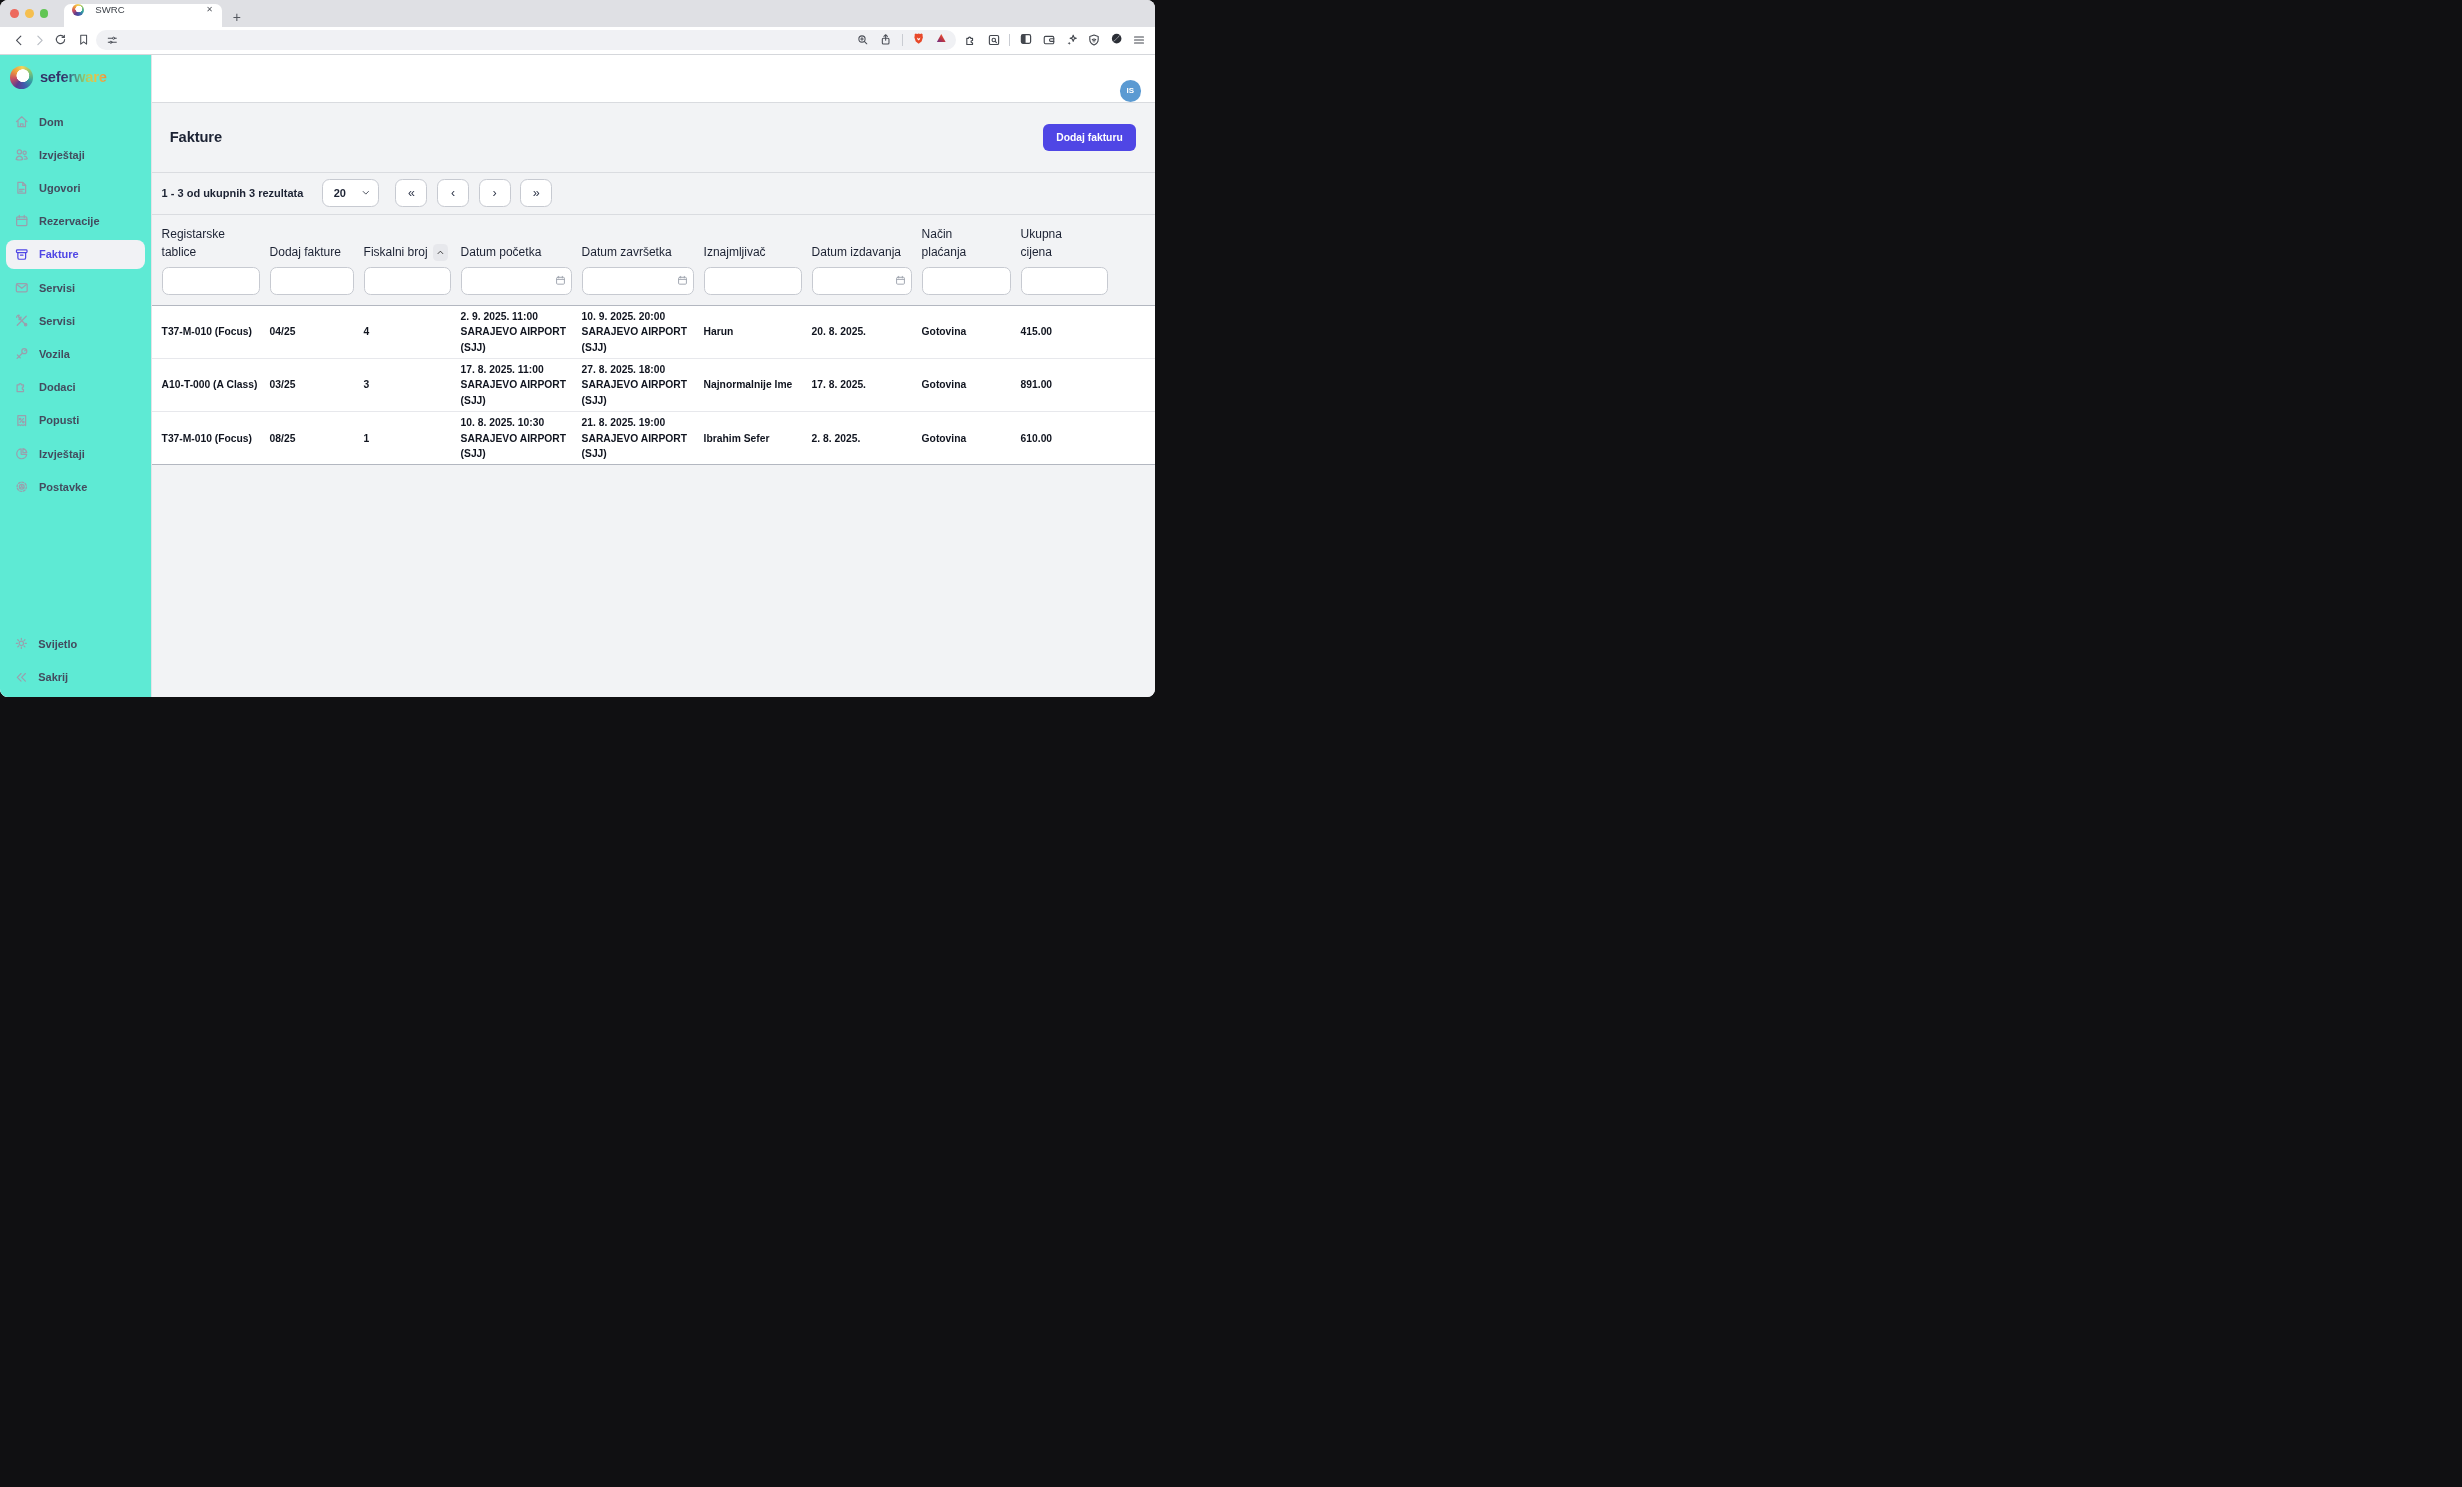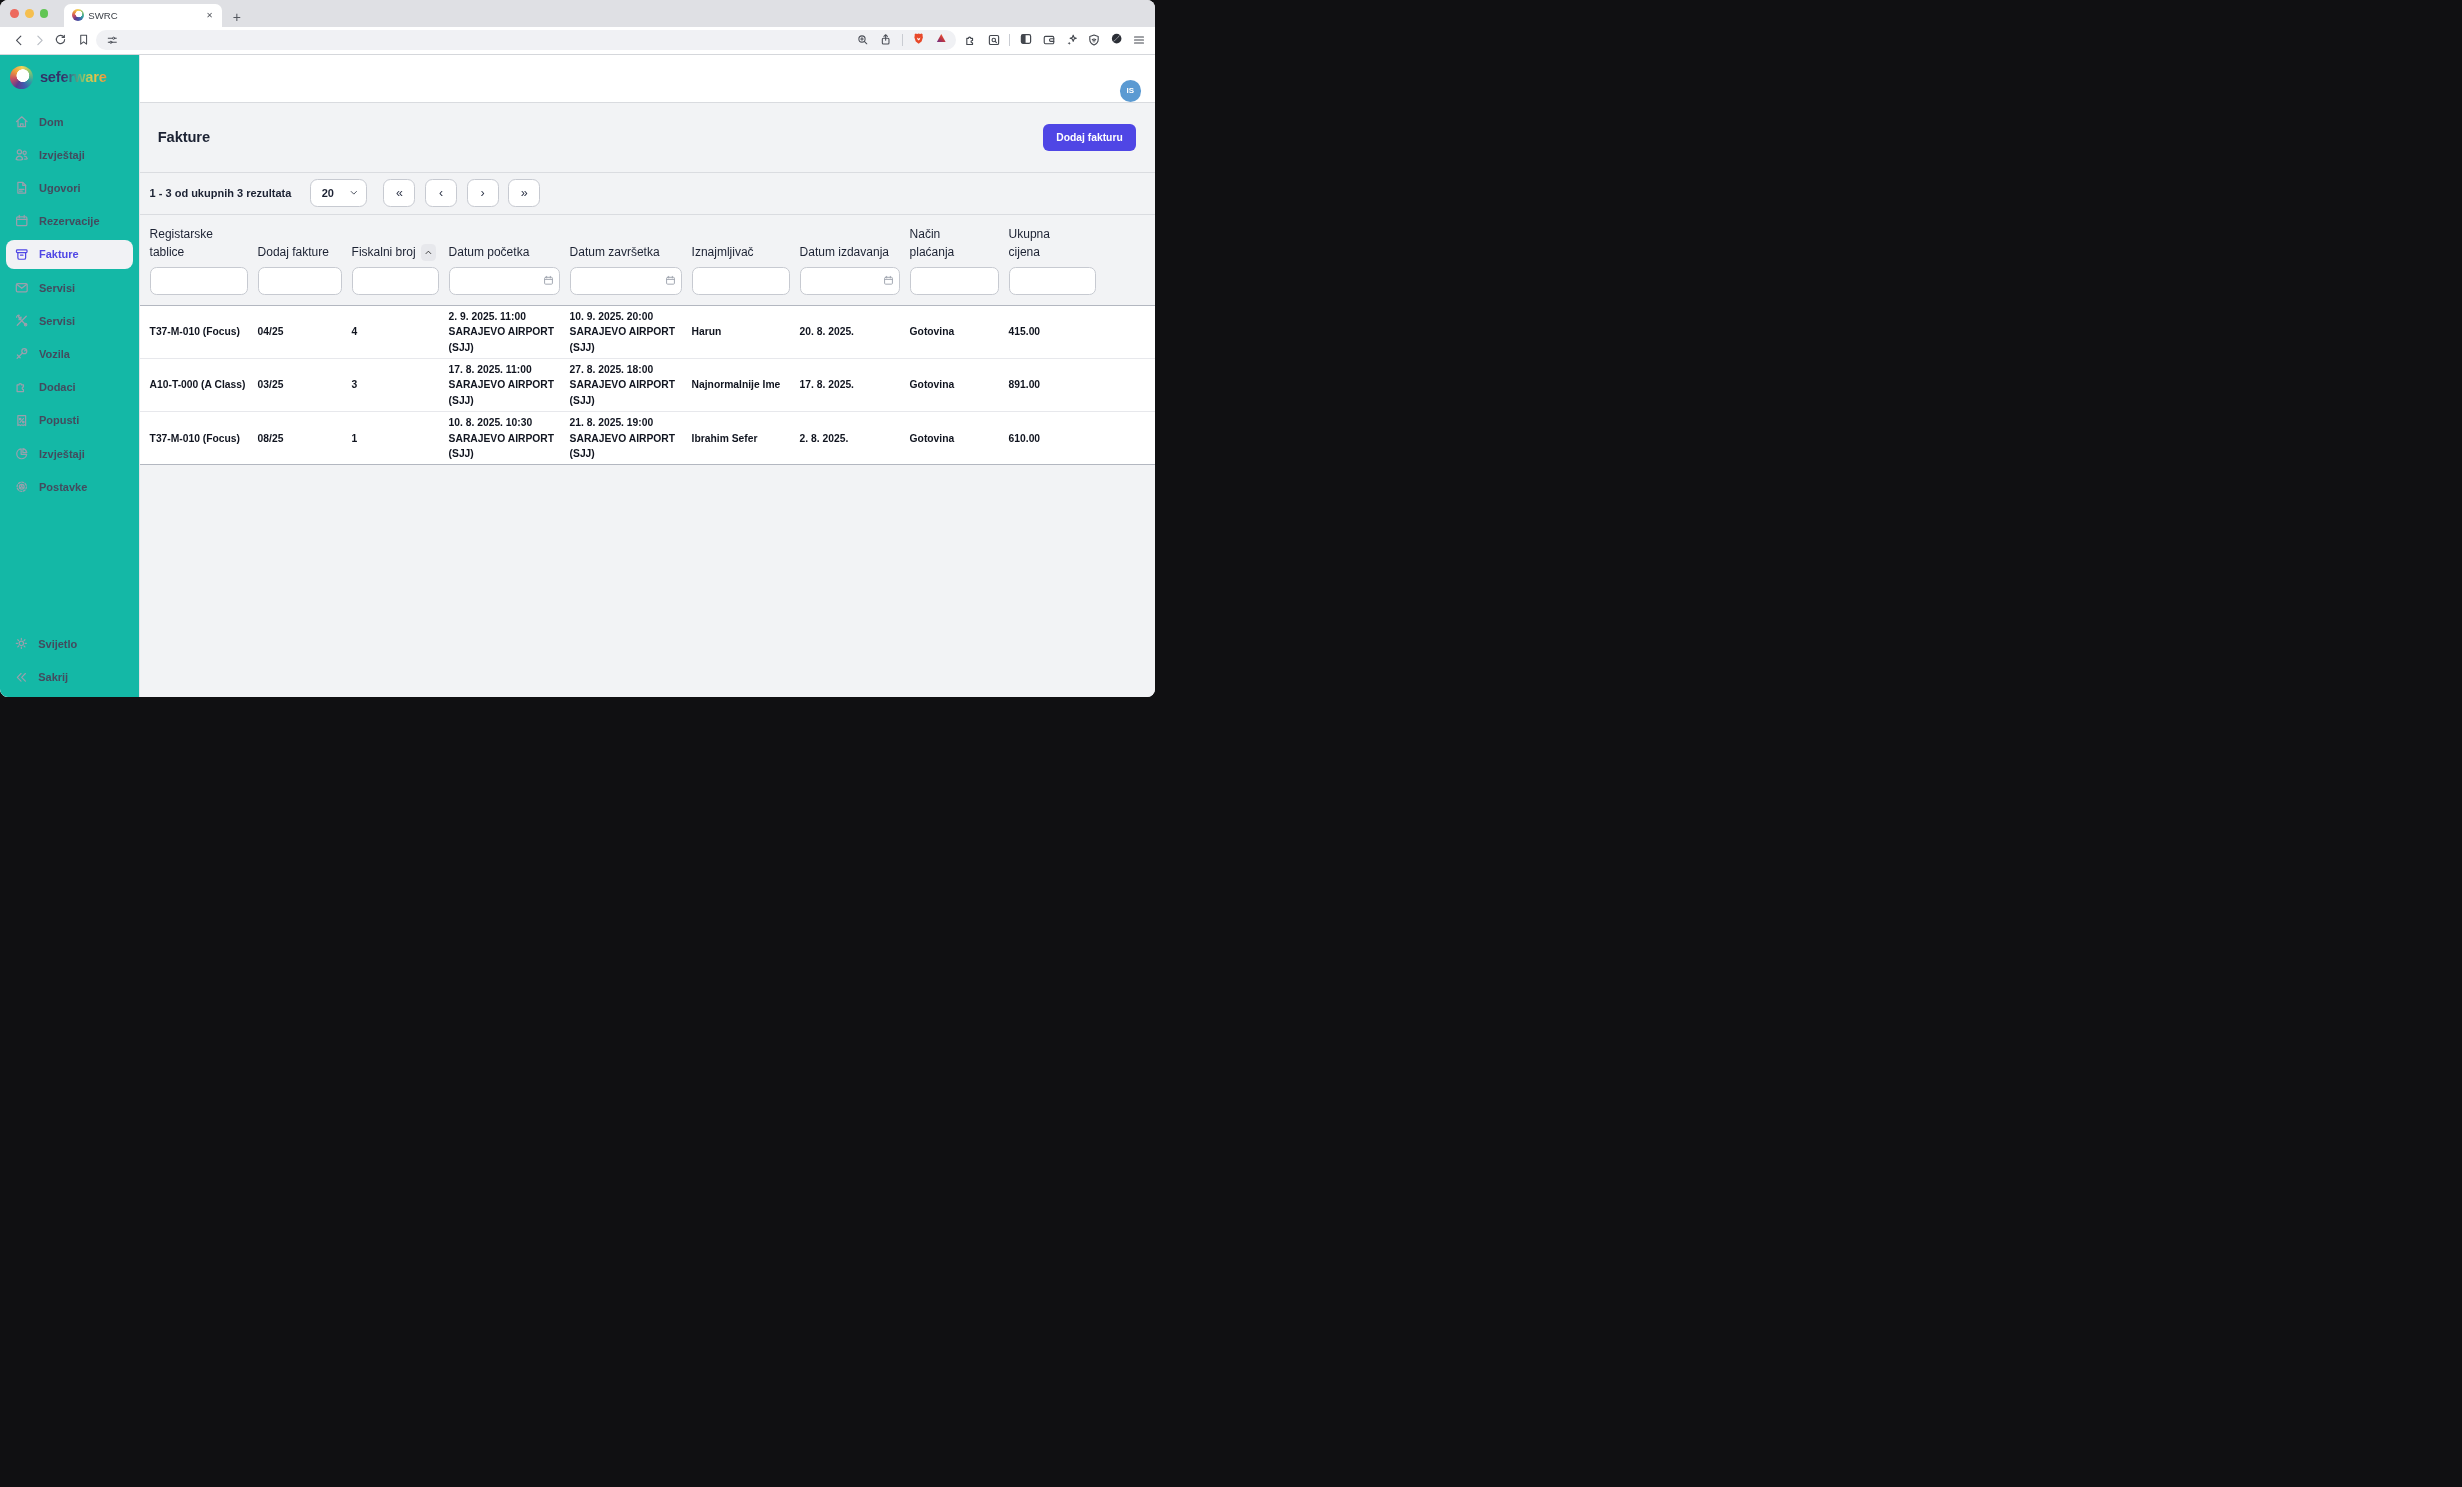--- a/index.html
+++ b/index.html
@@ -4,41 +4,41 @@
 <style>
   html,body{margin:0;padding:0;background:#101012;font-family:"Liberation Sans","DejaVu Sans",sans-serif;}
   *{box-sizing:border-box;}
   .window{width:1155px;height:697px;border-radius:8px;overflow:hidden;background:#fff;position:relative;}
 
   
   .tabstrip{height:26.5px;background:#dfe0e4;display:flex;align-items:flex-end;padding-left:10.3px;}
   .traffic{display:flex;gap:5.9px;align-items:center;height:26.5px;margin-right:16px;}
   .tl{width:8.8px;height:8.8px;border-radius:50%;}
   .tl.red{background:#ed6a5e;}.tl.yellow{background:#f5bf4f;}.tl.green{background:#61c554;}
-  .tab{width:158px;height:23px;background:#fff;border-radius:6.6px 6.6px 0 0;display:flex;align-items:center;padding:0 6.6px 0 7.4px;gap:4px;}
+  .tab{width:158px;height:23px;background:#fff;border-radius:6.6px 6.6px 0 0;display:flex;padding:0 6.6px 0 7.4px;gap:11px;}
   .tab-title{font-size:9.6px;color:#3c4148;flex:1;white-space:nowrap;overflow:hidden;}
   .tab-close{font-size:8px;color:#54585f;cursor:default;padding:1.5px 2.9px;}
   .newtab{font-size:14px;color:#54585f;margin:0 0 2.9px 10.3px;line-height:1;}
   .logo-mark{border-radius:50%;background:
      radial-gradient(circle at 56% 42%, #fff 0 33%, rgba(255,255,255,0) 36%),
      conic-gradient(from 210deg,#5b3b8f,#c94f63,#ee9c3b,#f3d35a,#8cc56e,#35a4a0,#3f5cae,#5b3b8f);}
   .fav{width:12.5px;height:12.5px;flex:0 0 auto;}
 
   .toolbar{height:28px;background:#fff;border-bottom:0.7px solid #d5d7db;display:flex;align-items:center;padding:0 8.8px;color:#4b4f57;}
   .tbtn{display:flex;align-items:center;justify-content:center;width:20.6px;height:20.6px;flex:0 0 auto;}
   .muted{color:#b9bdc4;}
   .urlbar{flex:1;height:20.6px;background:#f0f1f4;border-radius:10.3px;display:flex;align-items:center;margin:0 7.4px 0 1.5px;padding:0 8.8px 0 5.9px;gap:9.6px;}
   .urlbar .grow{flex:1;}
   .vdiv{width:0.7px;height:11.8px;background:#c9ccd2;}
   .right-cluster{display:flex;align-items:center;gap:8.8px;color:#43474e;}
   .ic{fill:none;stroke:currentColor;stroke-width:1.6;stroke-linecap:round;stroke-linejoin:round;display:block;}
 
   
   .app{display:flex;height:643px;background:#f2f3f5;}
-  .sidebar{width:140px;background:#14b8a6;border-right:0.7px solid #e2e3e7;display:flex;flex-direction:column;flex:0 0 auto;}
+  .sidebar{width:152px;background:#5eead4;border-right:0.7px solid #e2e3e7;display:flex;flex-direction:column;flex:0 0 auto;}
   .brand{display:flex;align-items:center;gap:6.6px;padding:11px 5.9px 8.8px 10.3px;}
   .brand .logo-mark{width:23px;height:23px;}
   .wordmark{font-size:14.7px;font-weight:800;letter-spacing:-0.2px;
     background:linear-gradient(90deg,#332e63 0%,#35336b 36%,#42808a 50%,#7cbd74 62%,#c9cb55 73%,#f0bc45 85%,#eb8d3e 100%);
     -webkit-background-clip:text;background-clip:text;color:transparent;}
   .nav{margin-top:5.9px;flex:0 0 auto;}
   .nav-item{display:flex;align-items:center;gap:9.6px;height:29.5px;margin:3.7px 5.9px 0 5.9px;padding:0 0 0 8px;border-radius:8px;color:#434b5e;font-size:11px;font-weight:600;}
   .nav-item svg{color:#99a0ad;flex:0 0 auto;}
   .nav-item.active{background:#f1f2f5;color:#4f46e5;}
   .nav-item.active svg{color:#4f46e5;}

